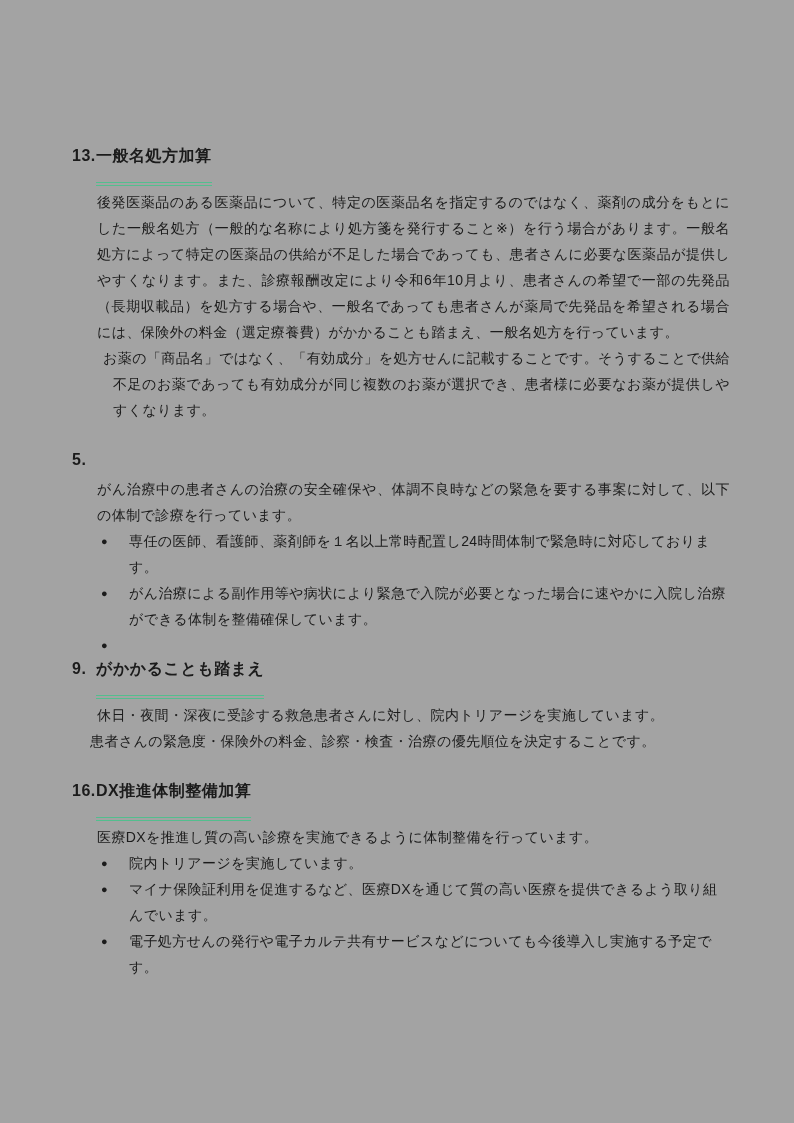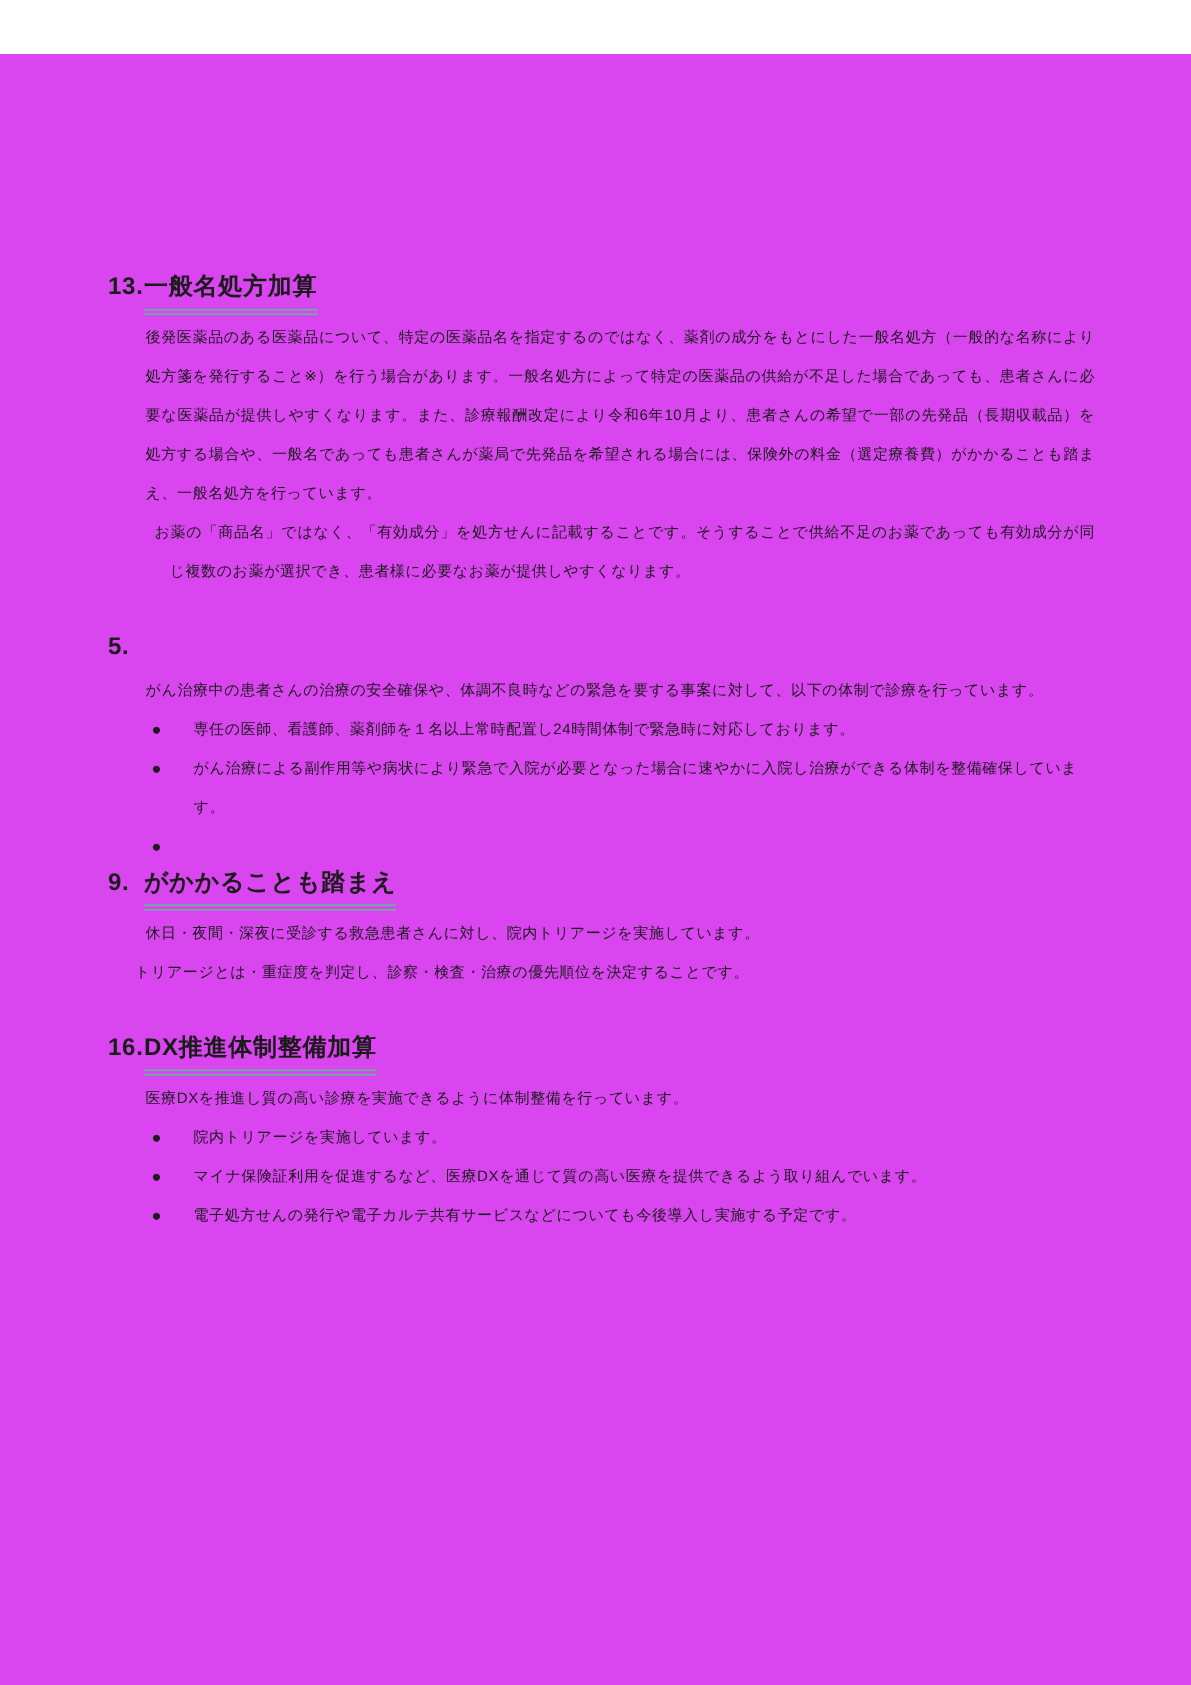--- a/index.html
+++ b/index.html
@@ -5,40 +5,40 @@
   :root { --accent: #53be8e; --ink: #1b1b1b; }
   html, body { margin: 0; padding: 0; }
   body {
     width: 794px; height: 1123px;
     background: #ffffff;
     color: var(--ink);
     font-family: "Liberation Sans", "DejaVu Sans", sans-serif;
     position: relative;
     overflow: hidden;
   }
-  .page { position: absolute; inset: 0; background: #d946ef; margin-top: 36px; }
+  .page { position: absolute; inset: 0; background: #a3a3a3; }
   .content { position: absolute; top: 143px; left: 72px; width: 658px; }
   .sec { margin-bottom: 24px; }
   .sec-head {
     display: flex;
     align-items: flex-start;
     font-size: 16px;
     font-weight: 700;
     line-height: 26px;
     margin: 0 0 3px 0;
     letter-spacing: 0.5px;
   }
   .sec-num { flex: none; width: 24px; }
   .sec-title {
     border-bottom: 4px double var(--accent);
-    padding-bottom: 1px;
+    padding-bottom: 13px;
   }
   p { margin: 0; }
   .body, .note-label, .note-body, .li-text {
-    font-size: 10px;
+    font-size: 14px;
     font-weight: 500;
     line-height: 26px;
     letter-spacing: 0.4px;
   }
   .just { text-align: justify; }
   .indent1 { margin-left: 25px; }
   .note-sub { margin-left: 41px; text-indent: -10px; }
   .note-out { margin-left: 18px; }
   .bullets { list-style: none; margin: 0; padding: 0; }
   .bullets li { position: relative; padding-left: 57px; }
@@ -83,21 +83,21 @@
         </li>
       </ul>
     </section>
 
     <section class="sec">
       <div class="sec-head">
         <span class="sec-num">9.</span>
         <span class="sec-title">がかかることも踏まえ</span>
       </div>
       <p class="body just indent1">休日・夜間・深夜に受診する救急患者さんに対し、院内トリアージを実施しています。</p>
-      <p class="note-body just note-out">トリアージとは・重症度を判定し、診察・検査・治療の優先順位を決定することです。</p>
+      <p class="note-body just note-out">患者さんの緊急度・保険外の料金、診察・検査・治療の優先順位を決定することです。</p>
     </section>
 
     <section class="sec">
       <div class="sec-head">
         <span class="sec-num">16.</span>
         <span class="sec-title">DX推進体制整備加算</span>
       </div>
       <p class="body just indent1">医療DXを推進し質の高い診療を実施できるように体制整備を行っています。</p>
       <ul class="bullets">
         <li>

